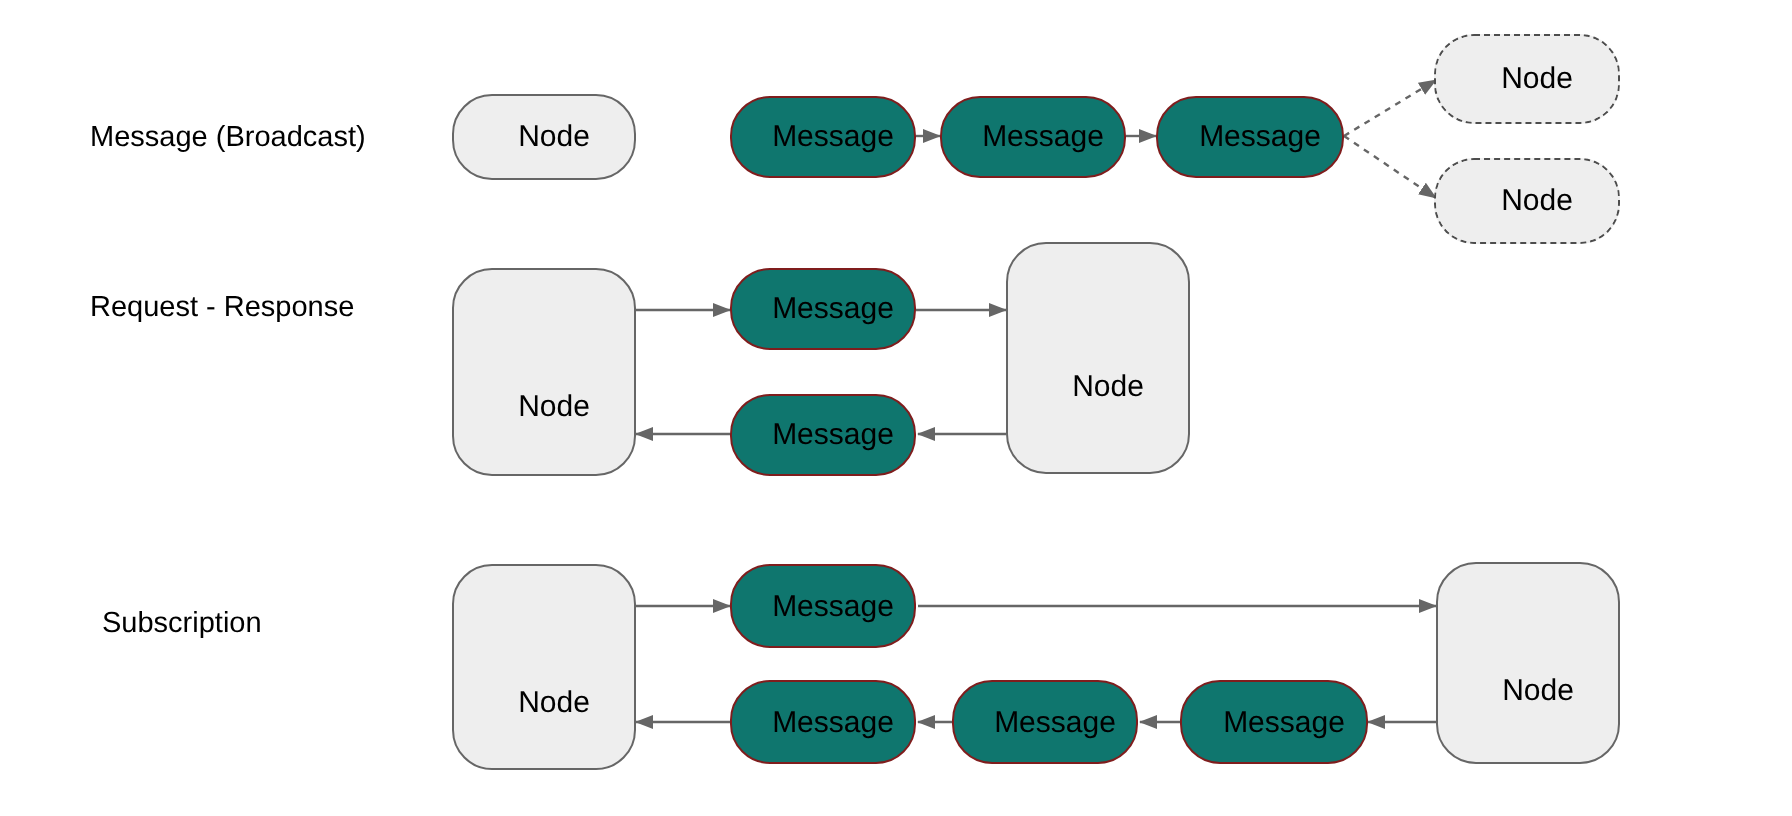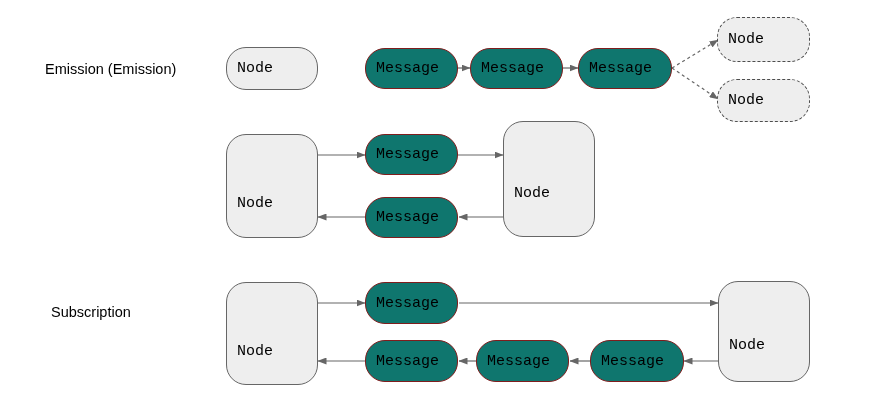--- a/index.html
+++ b/index.html
@@ -25,22 +25,22 @@
     font-size: 14.5px;
     color: #000000;
     white-space: nowrap;
     line-height: 1;
   }
   .box {
     position: absolute;
     box-sizing: border-box;
     display: flex;
     align-items: center;
-    justify-content: flex-start;
-    font-family: Liberation Mono, monospace;
+    justify-content: center;
+    font-family: Liberation Sans, sans-serif;
     font-size: 15px;
     color: #000000;
     line-height: 1;
     border-radius: 20px;
   }
   .box > span {
     padding-left: 10px;
     white-space: nowrap;
   }
   .box-node {
@@ -104,21 +104,21 @@
 
     <line class="edge-line" x1="318" y1="303" x2="365" y2="303" marker-end="url(#arrowhead)"></line>
     <line class="edge-line" x1="459" y1="303" x2="718" y2="303" marker-end="url(#arrowhead)"></line>
 
     <line class="edge-line" x1="718" y1="361" x2="684" y2="361" marker-end="url(#arrowhead)"></line>
     <line class="edge-line" x1="590" y1="361" x2="570" y2="361" marker-end="url(#arrowhead)"></line>
     <line class="edge-line" x1="476" y1="361" x2="459" y2="361" marker-end="url(#arrowhead)"></line>
     <line class="edge-line" x1="365" y1="361" x2="318" y2="361" marker-end="url(#arrowhead)"></line>
   </svg>
 
-  <div class="row-label" style="left:45px; top:62px;">Emission (Emission)</div>
+  <div class="row-label" style="left:45px; top:62px;">Message (Broadcast)</div>
 
   <div class="box box-node" style="left:226px; top:47px; width:92px; height:43px;">
     <span>Node</span>
   </div>
 
   <div class="box box-message" style="left:365px; top:48px; width:93px; height:41px;">
     <span>Message</span>
   </div>
 
   <div class="box box-message" style="left:470px; top:48px; width:93px; height:41px;">
@@ -130,20 +130,21 @@
   </div>
 
   <div class="box box-node-dashed" style="left:717px; top:17px; width:93px; height:45px;">
     <span>Node</span>
   </div>
 
   <div class="box box-node-dashed" style="left:717px; top:79px; width:93px; height:43px;">
     <span>Node</span>
   </div>
 
+  <div class="row-label" style="left:45px; top:147px;">Request - Response</div>
 
   <div class="box box-node" style="left:226px; top:134px; width:92px; height:104px;">
     <span style="padding-top:34px;">Node</span>
   </div>
 
   <div class="box box-message" style="left:365px; top:134px; width:93px; height:41px;">
     <span>Message</span>
   </div>
 
   <div class="box box-message" style="left:365px; top:197px; width:93px; height:41px;">

